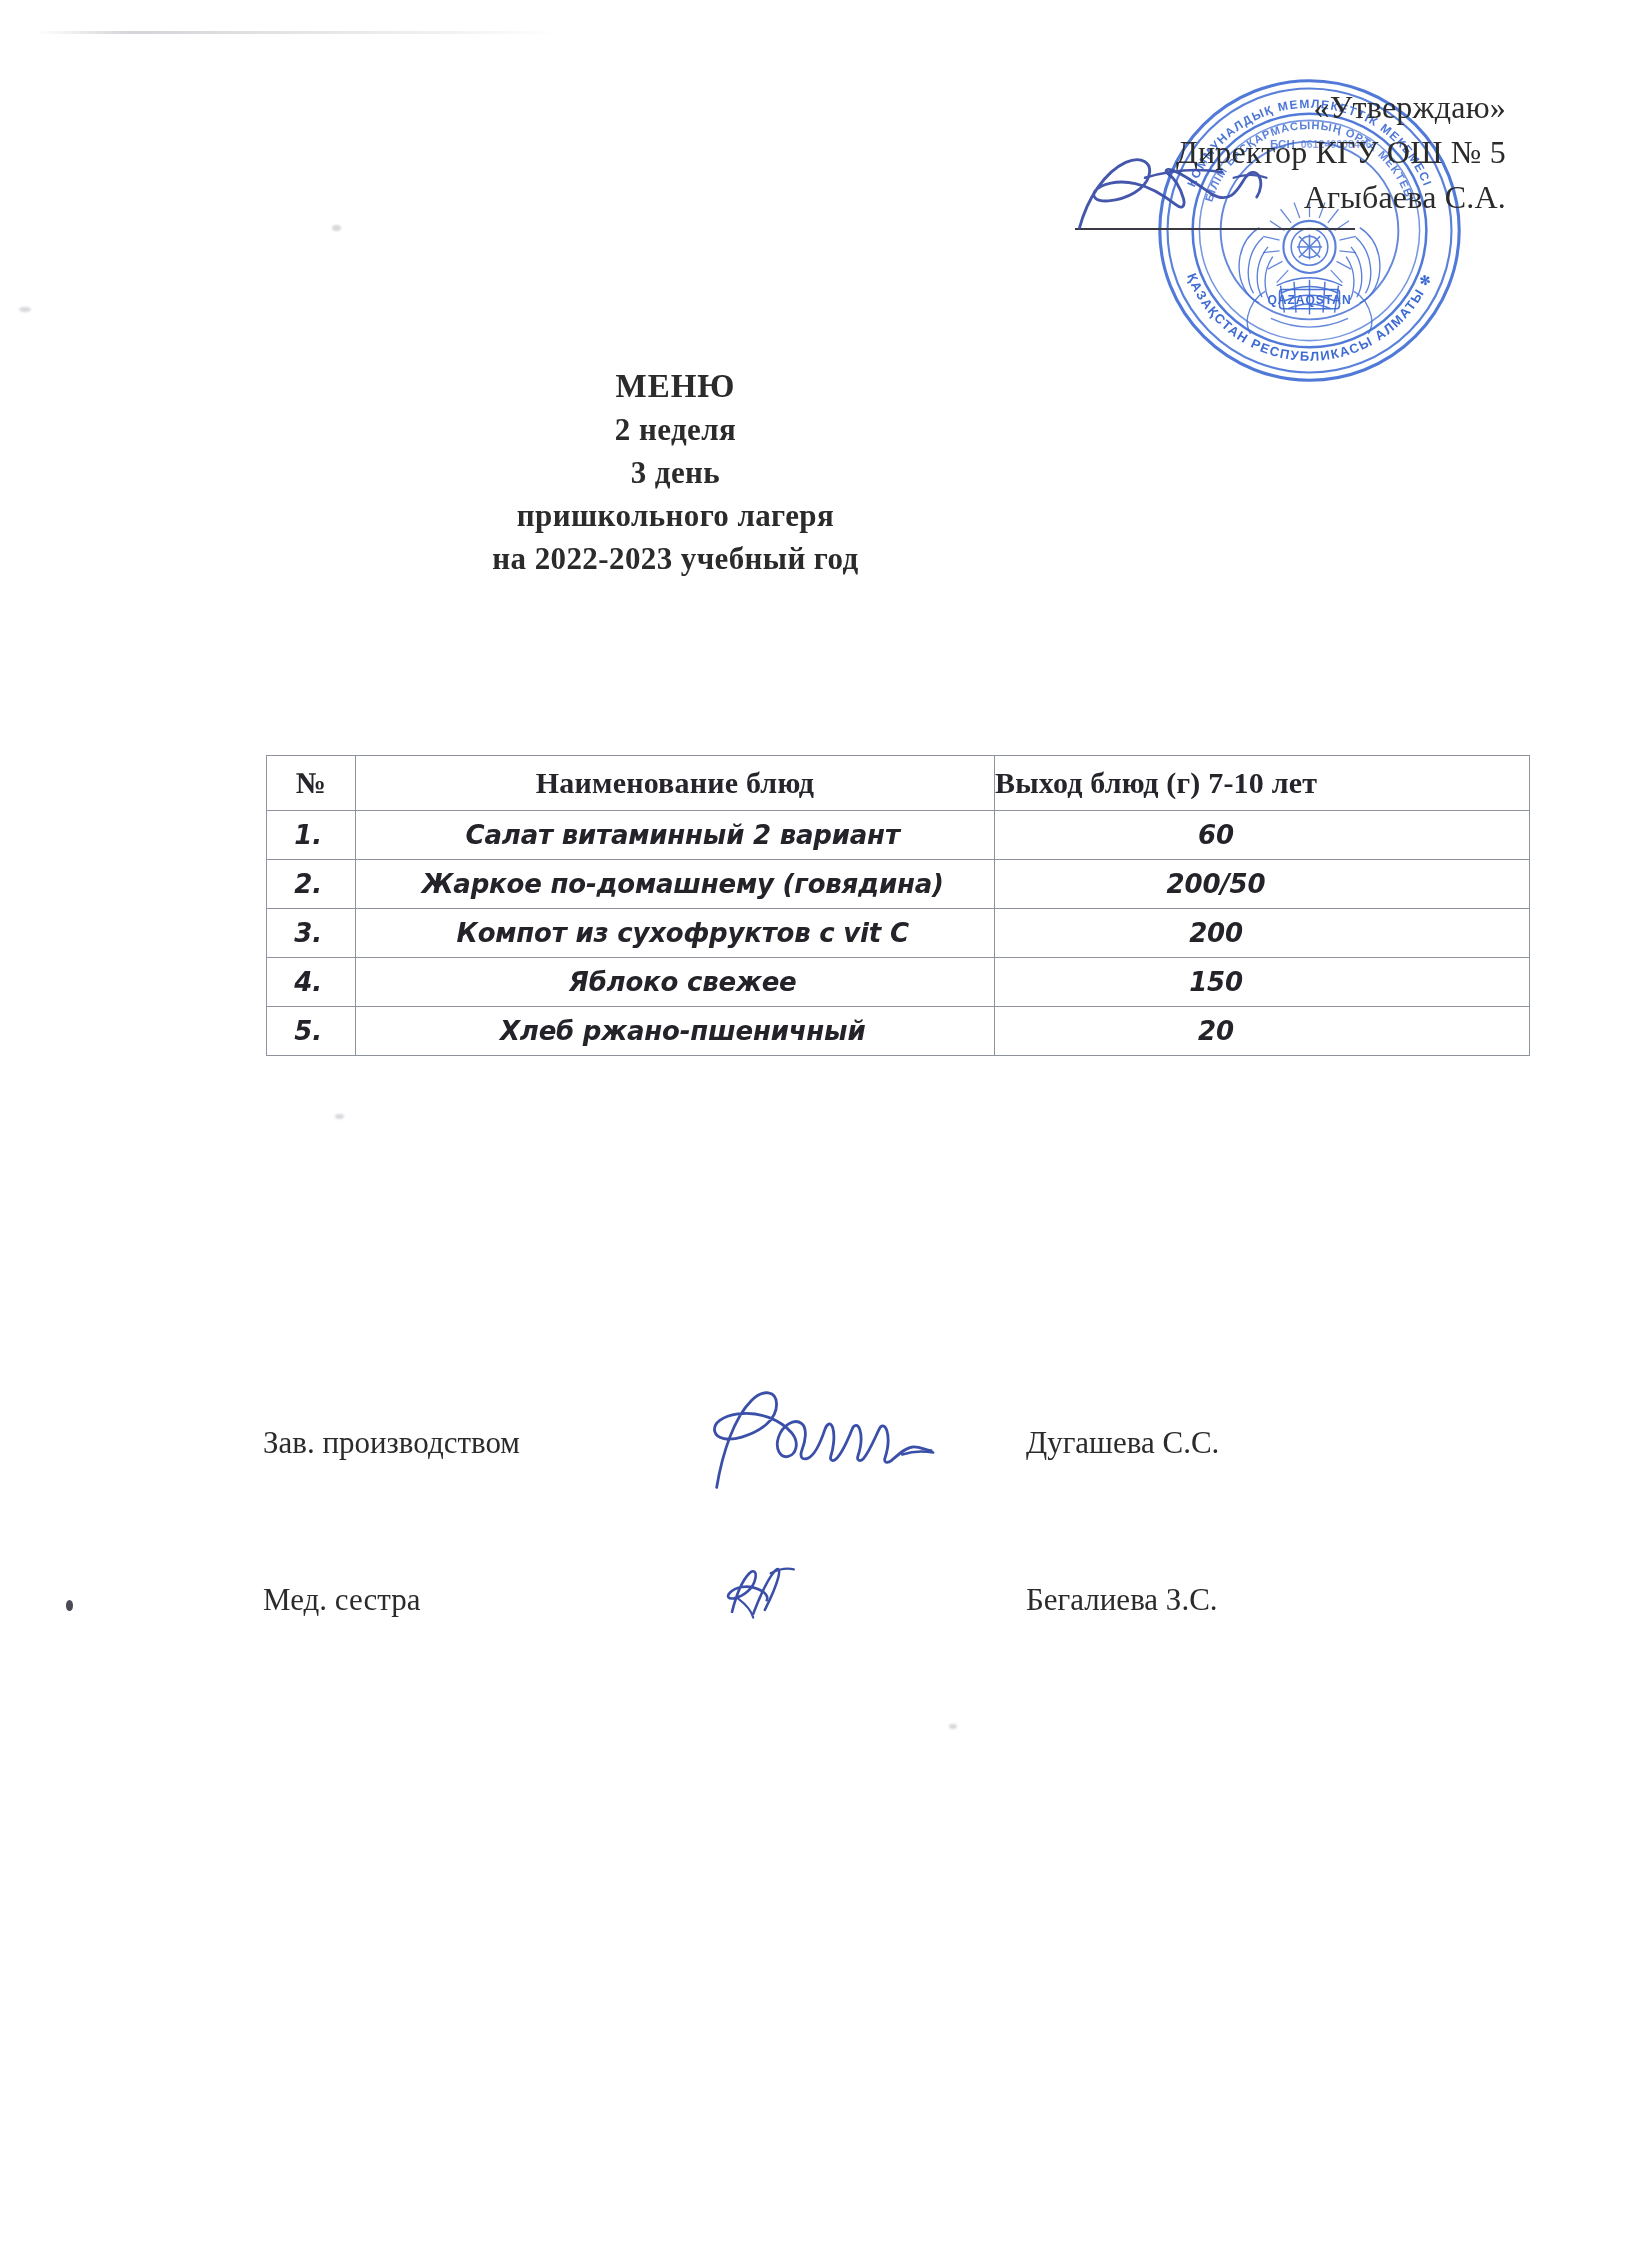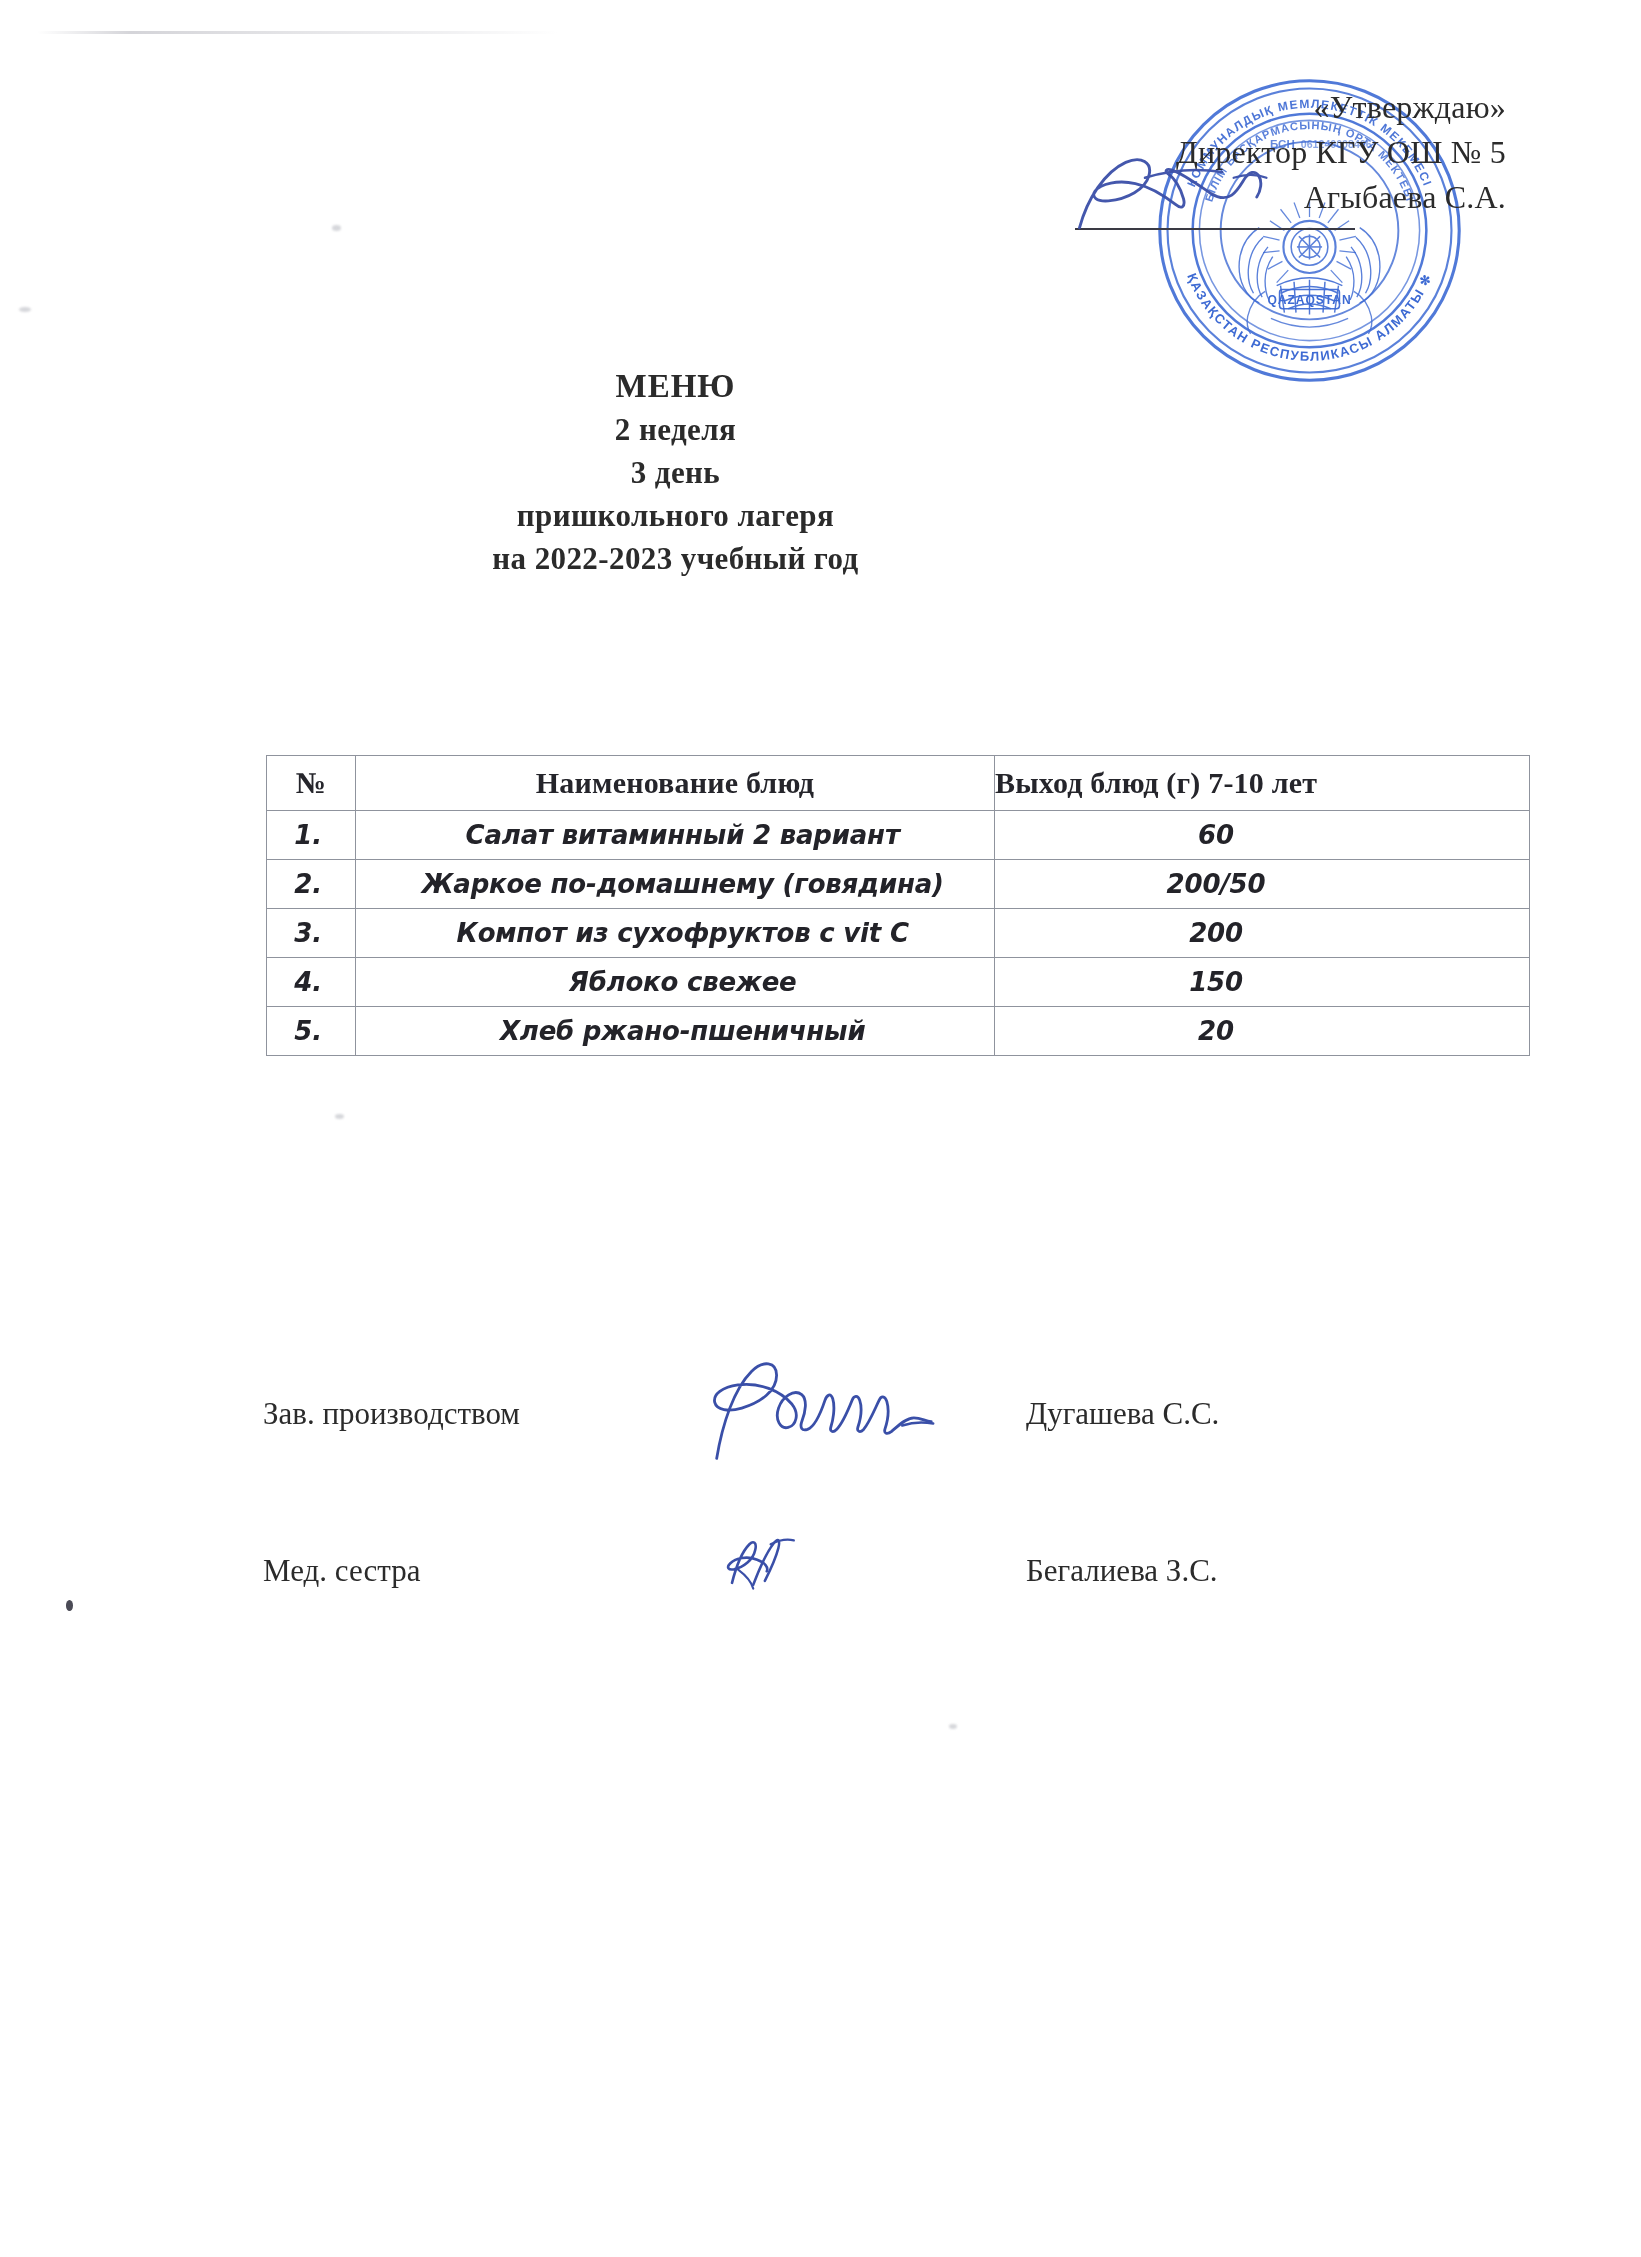--- a/index.html
+++ b/index.html
@@ -144,20 +144,21 @@
     text-align: center;
     padding-right: 92px;
   }
 
   
   .sig-row {
     position: absolute;
     left: 263px;
     width: 1062px;
     height: 58px;
+    margin-top: 29px;
   }
   .sig-role {
     position: absolute;
     left: 0;
     top: 0;
     font-size: 31px;
     line-height: 41px;
     white-space: nowrap;
   }
   .sig-name {

